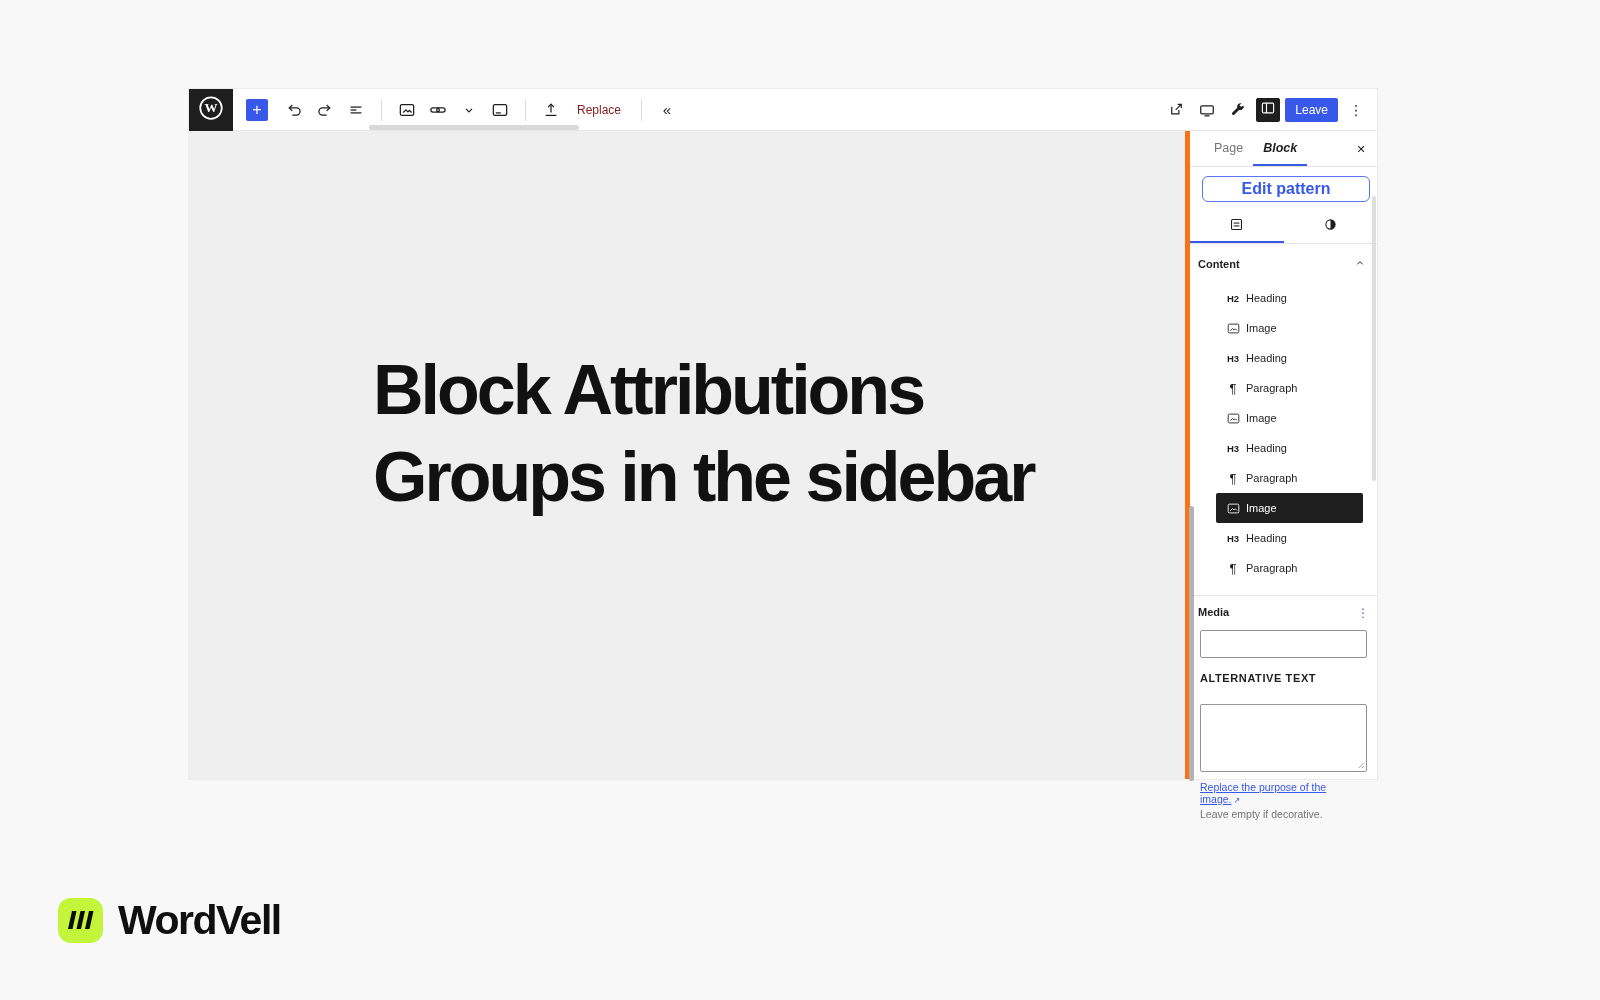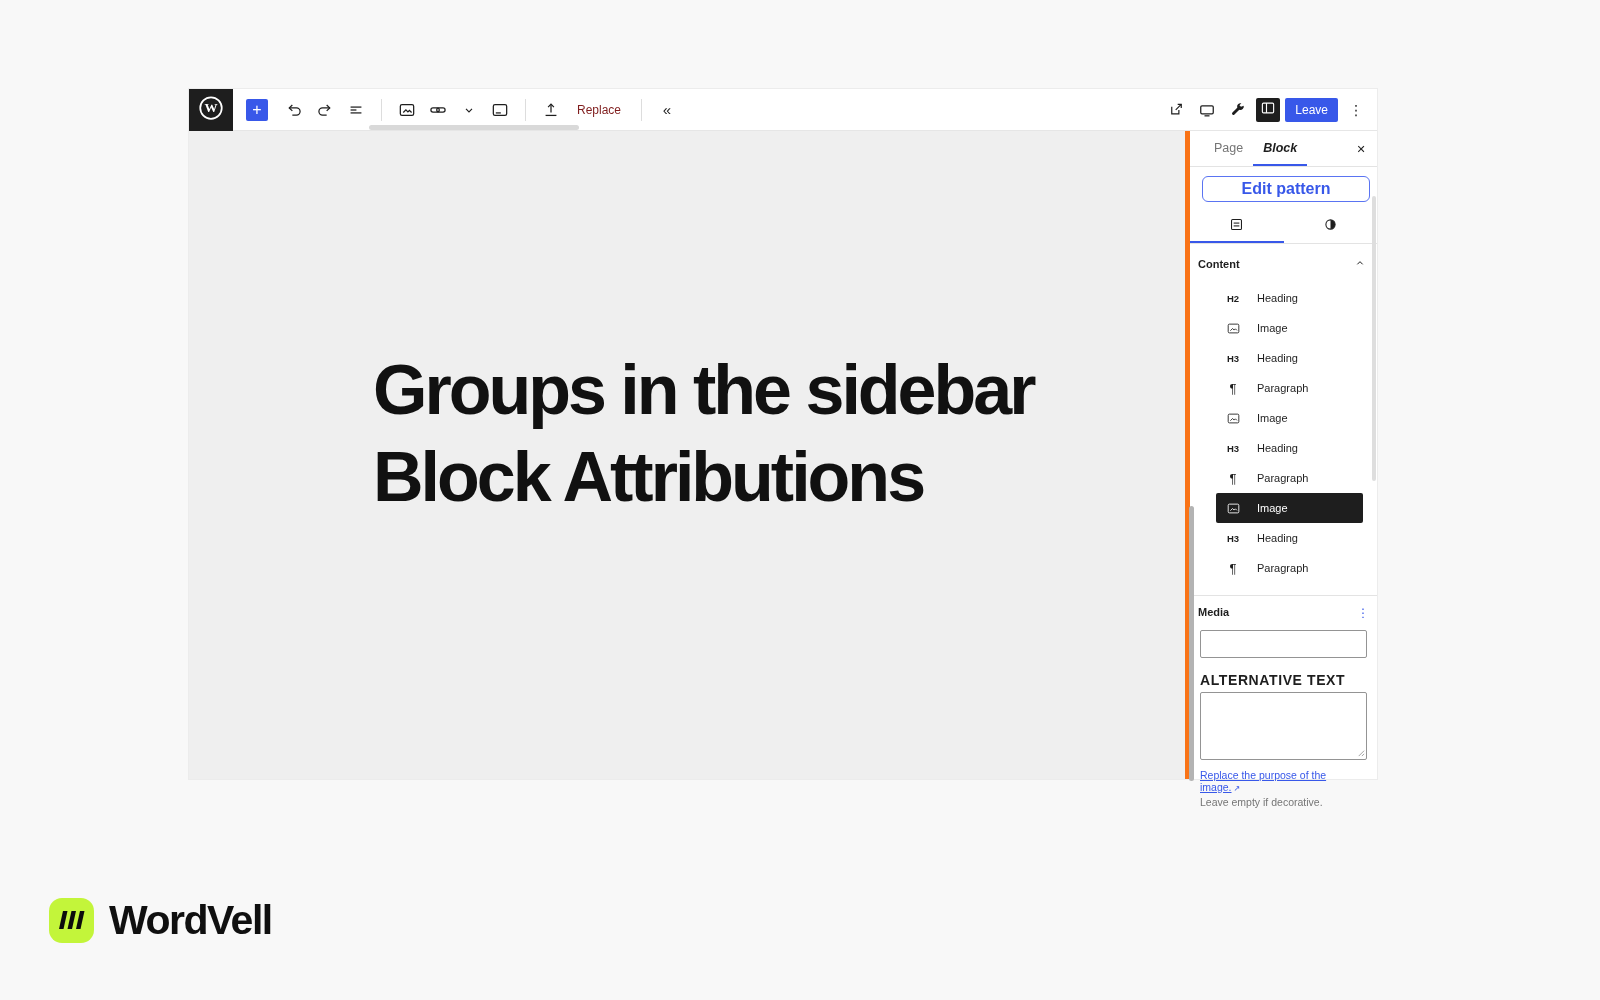--- a/index.html
+++ b/index.html
@@ -41,41 +41,41 @@
   .sb-close { position:absolute; right:6px; top:8px; width:20px; height:20px; border:none; background:transparent; font-size:11px; color:#1e1e1e; cursor:pointer; display:flex; align-items:center; justify-content:center; }
   .edit-pattern { display:block; margin:9px 12px 0; width:168px; height:26px; border:1px solid #5a74f2; border-radius:6px; background:#fff; color:#3858e9; font-size:16px; font-weight:bold; cursor:pointer; font-family:"Liberation Sans",sans-serif; }
   .sb-icon-tabs { display:flex; margin-top:8px; border-bottom:1px solid #e3e3e3; height:34px; }
   .sb-icon-tab { flex:1; display:flex; align-items:center; justify-content:center; color:#1e1e1e; cursor:pointer; border-bottom:2px solid transparent; }
   .sb-icon-tab.active { border-bottom-color:#3858e9; }
   .sb-section-head { display:flex; align-items:center; justify-content:space-between; padding:11px 8px 8px;gap:26px; }
   .sb-section-title { font-size:11px; font-weight:bold; color:#1e1e1e; }
   .chevbtn { border:none; background:transparent; color:#1e1e1e; cursor:pointer; width:18px; height:18px; display:flex; align-items:center; justify-content:center; }
 
   .content-rows { padding:2px 0 0; }
-  .crow { display:flex; align-items:center; height:30px; margin:0 14px 0 26px; padding-left:8px; border-radius:2px; gap:15px; cursor:pointer; }
+  .crow { display:flex; align-items:center; height:30px; margin:0 14px 0 26px; padding-left:8px; border-radius:2px; gap:4px; cursor:pointer; }
   .crow.sel { background:#1e1e1e; color:#fff; }
   .cicon { width:18px; display:flex; align-items:center; justify-content:center; font-size:13px; flex:0 0 auto; }
   .cicon.htag { font-size:9.5px; font-weight:bold; letter-spacing:0; }
   .clabel { font-size:11px; }
   .sb-divider { border-top:1px solid #e3e3e3; margin-top:12px; }
 
   .media-head { display:flex; justify-content:space-between; padding:10px 8px 8px; }
   .media-kebab { border:none; background:transparent; color:#3858e9; font-size:12px; cursor:pointer; }
   .media-box { margin:2px 10px 0; height:28px; border:1px solid #949494; border-radius:2px; background:#fff; cursor:pointer; }
-  .alt-label { margin:14px 10px 4px; font-size:14px; font-weight:bold; letter-spacing:0.6px; color:#1e1e1e; }
+  .alt-label { margin:14px 10px 20px; font-size:11px; font-weight:bold; letter-spacing:0.6px; color:#1e1e1e; }
   .alt-area { position:relative; margin:2px 10px 0; }
   .alt-textarea { width:100%; height:68px; border:1px solid #949494; border-radius:2px; resize:none; background:#fff; font-family:"Liberation Sans",sans-serif; font-size:11px; padding:4px; }
   .alt-resize { position:absolute; right:2px; bottom:3px; pointer-events:none; color:#9a9a9a; }
   .alt-link-row { margin:7px 10px 0; font-size:10.5px; }
   .alt-link { color:#3858e9; text-decoration:underline; cursor:pointer; }
   .alt-link-arrow { color:#3858e9; font-size:8px; text-decoration:none; margin-left:2px; }
   .alt-hint { margin:3px 10px 0; font-size:10.5px; color:#757575; }
 
   
-  .brand { position:absolute; left:49px; top:898px; display:flex; align-items:flex-end; }
+  .brand { position:absolute; left:58px; top:898px; display:flex; align-items:flex-end; }
   .brand-mark { width:45px; height:45px; border-radius:13px; background:#c3f53a; display:flex; align-items:center; justify-content:center; }
   .brand-name { margin-left:15px; font-size:41px; font-weight:bold; letter-spacing:-1.5px; color:#101010; line-height:45px; }
 </style>
 </head>
 <body>
 
 <div class="stage">
 
   <div class="window">
 
@@ -211,22 +211,22 @@
         <button class="iconbtn kebab">
             <span>⋮</span>
           </button>
       </div>
     </div>
 
     <div class="hscroll-thumb"></div>
 
     <div class="canvas">
       <div class="canvas-heading">
+        <div>Block Attributions</div>
         <div>Groups in the sidebar</div>
-        <div>Block Attributions</div>
       </div>
     </div>
 
     <div class="vscroll-thumb"></div>
 
     <div class="sidebar">
 
       <div class="sb-header">
         <div class="sb-tab">Page</div>
         <div class="sb-tab active">Block</div>

